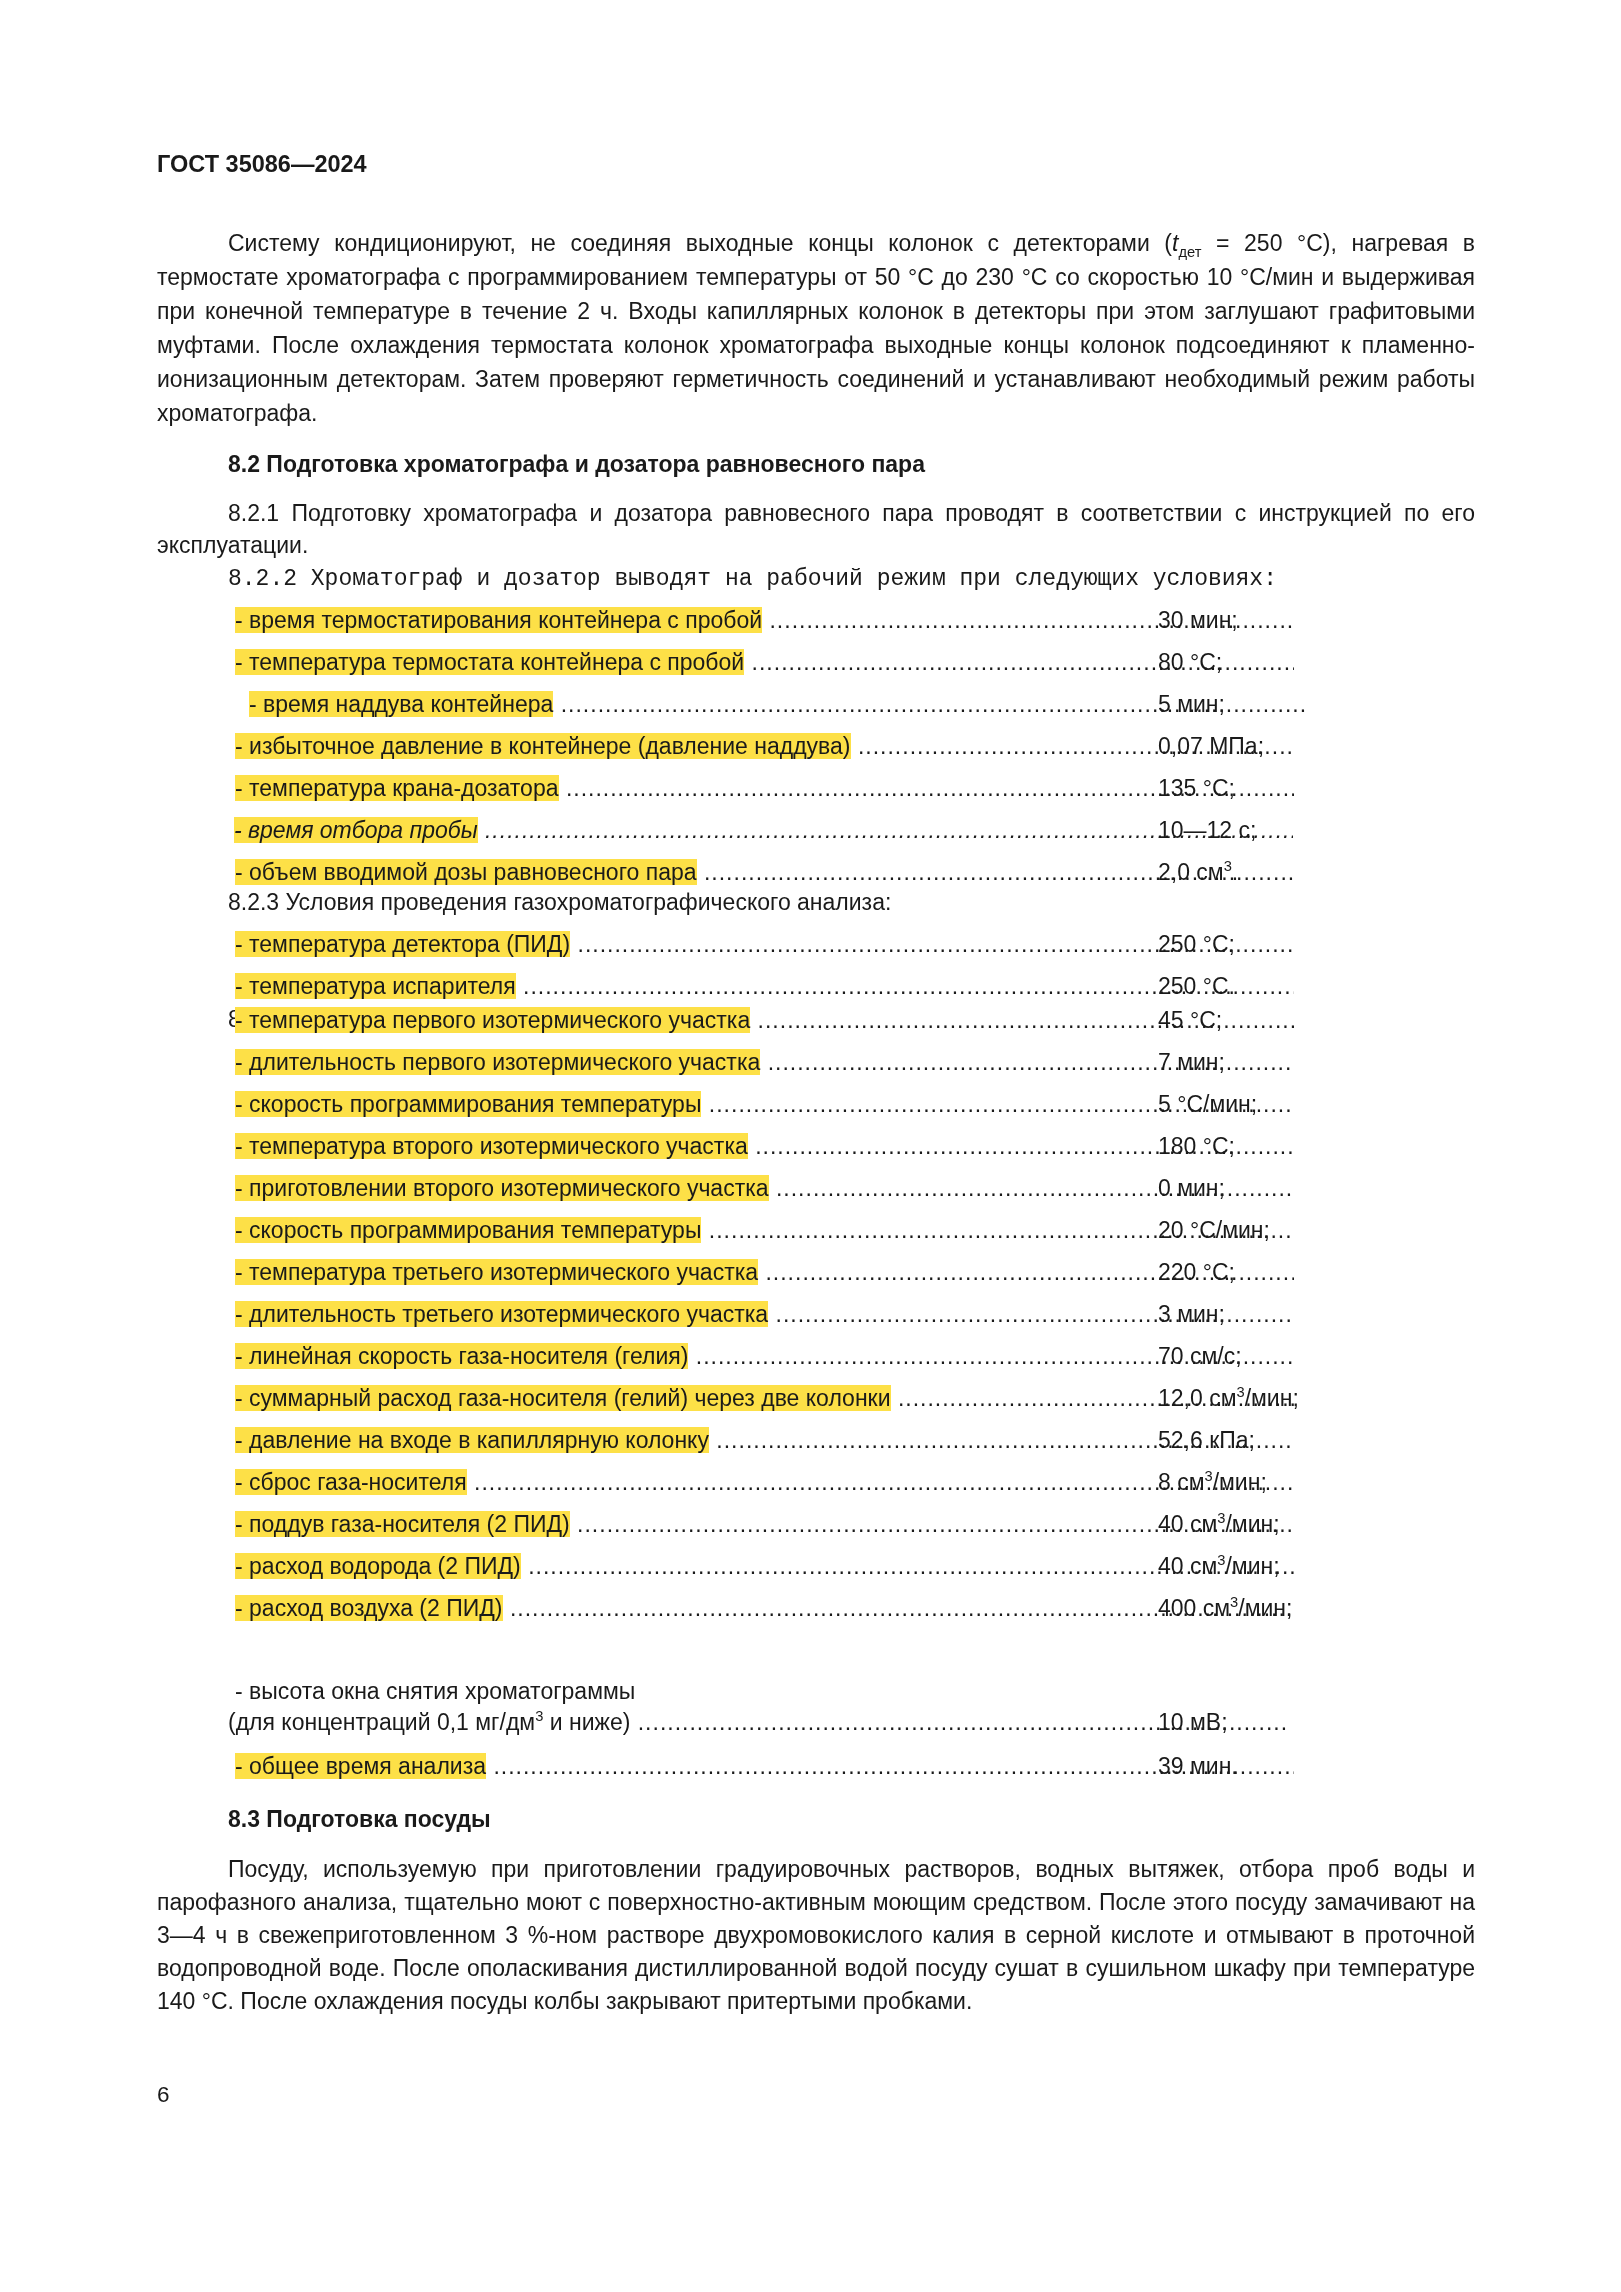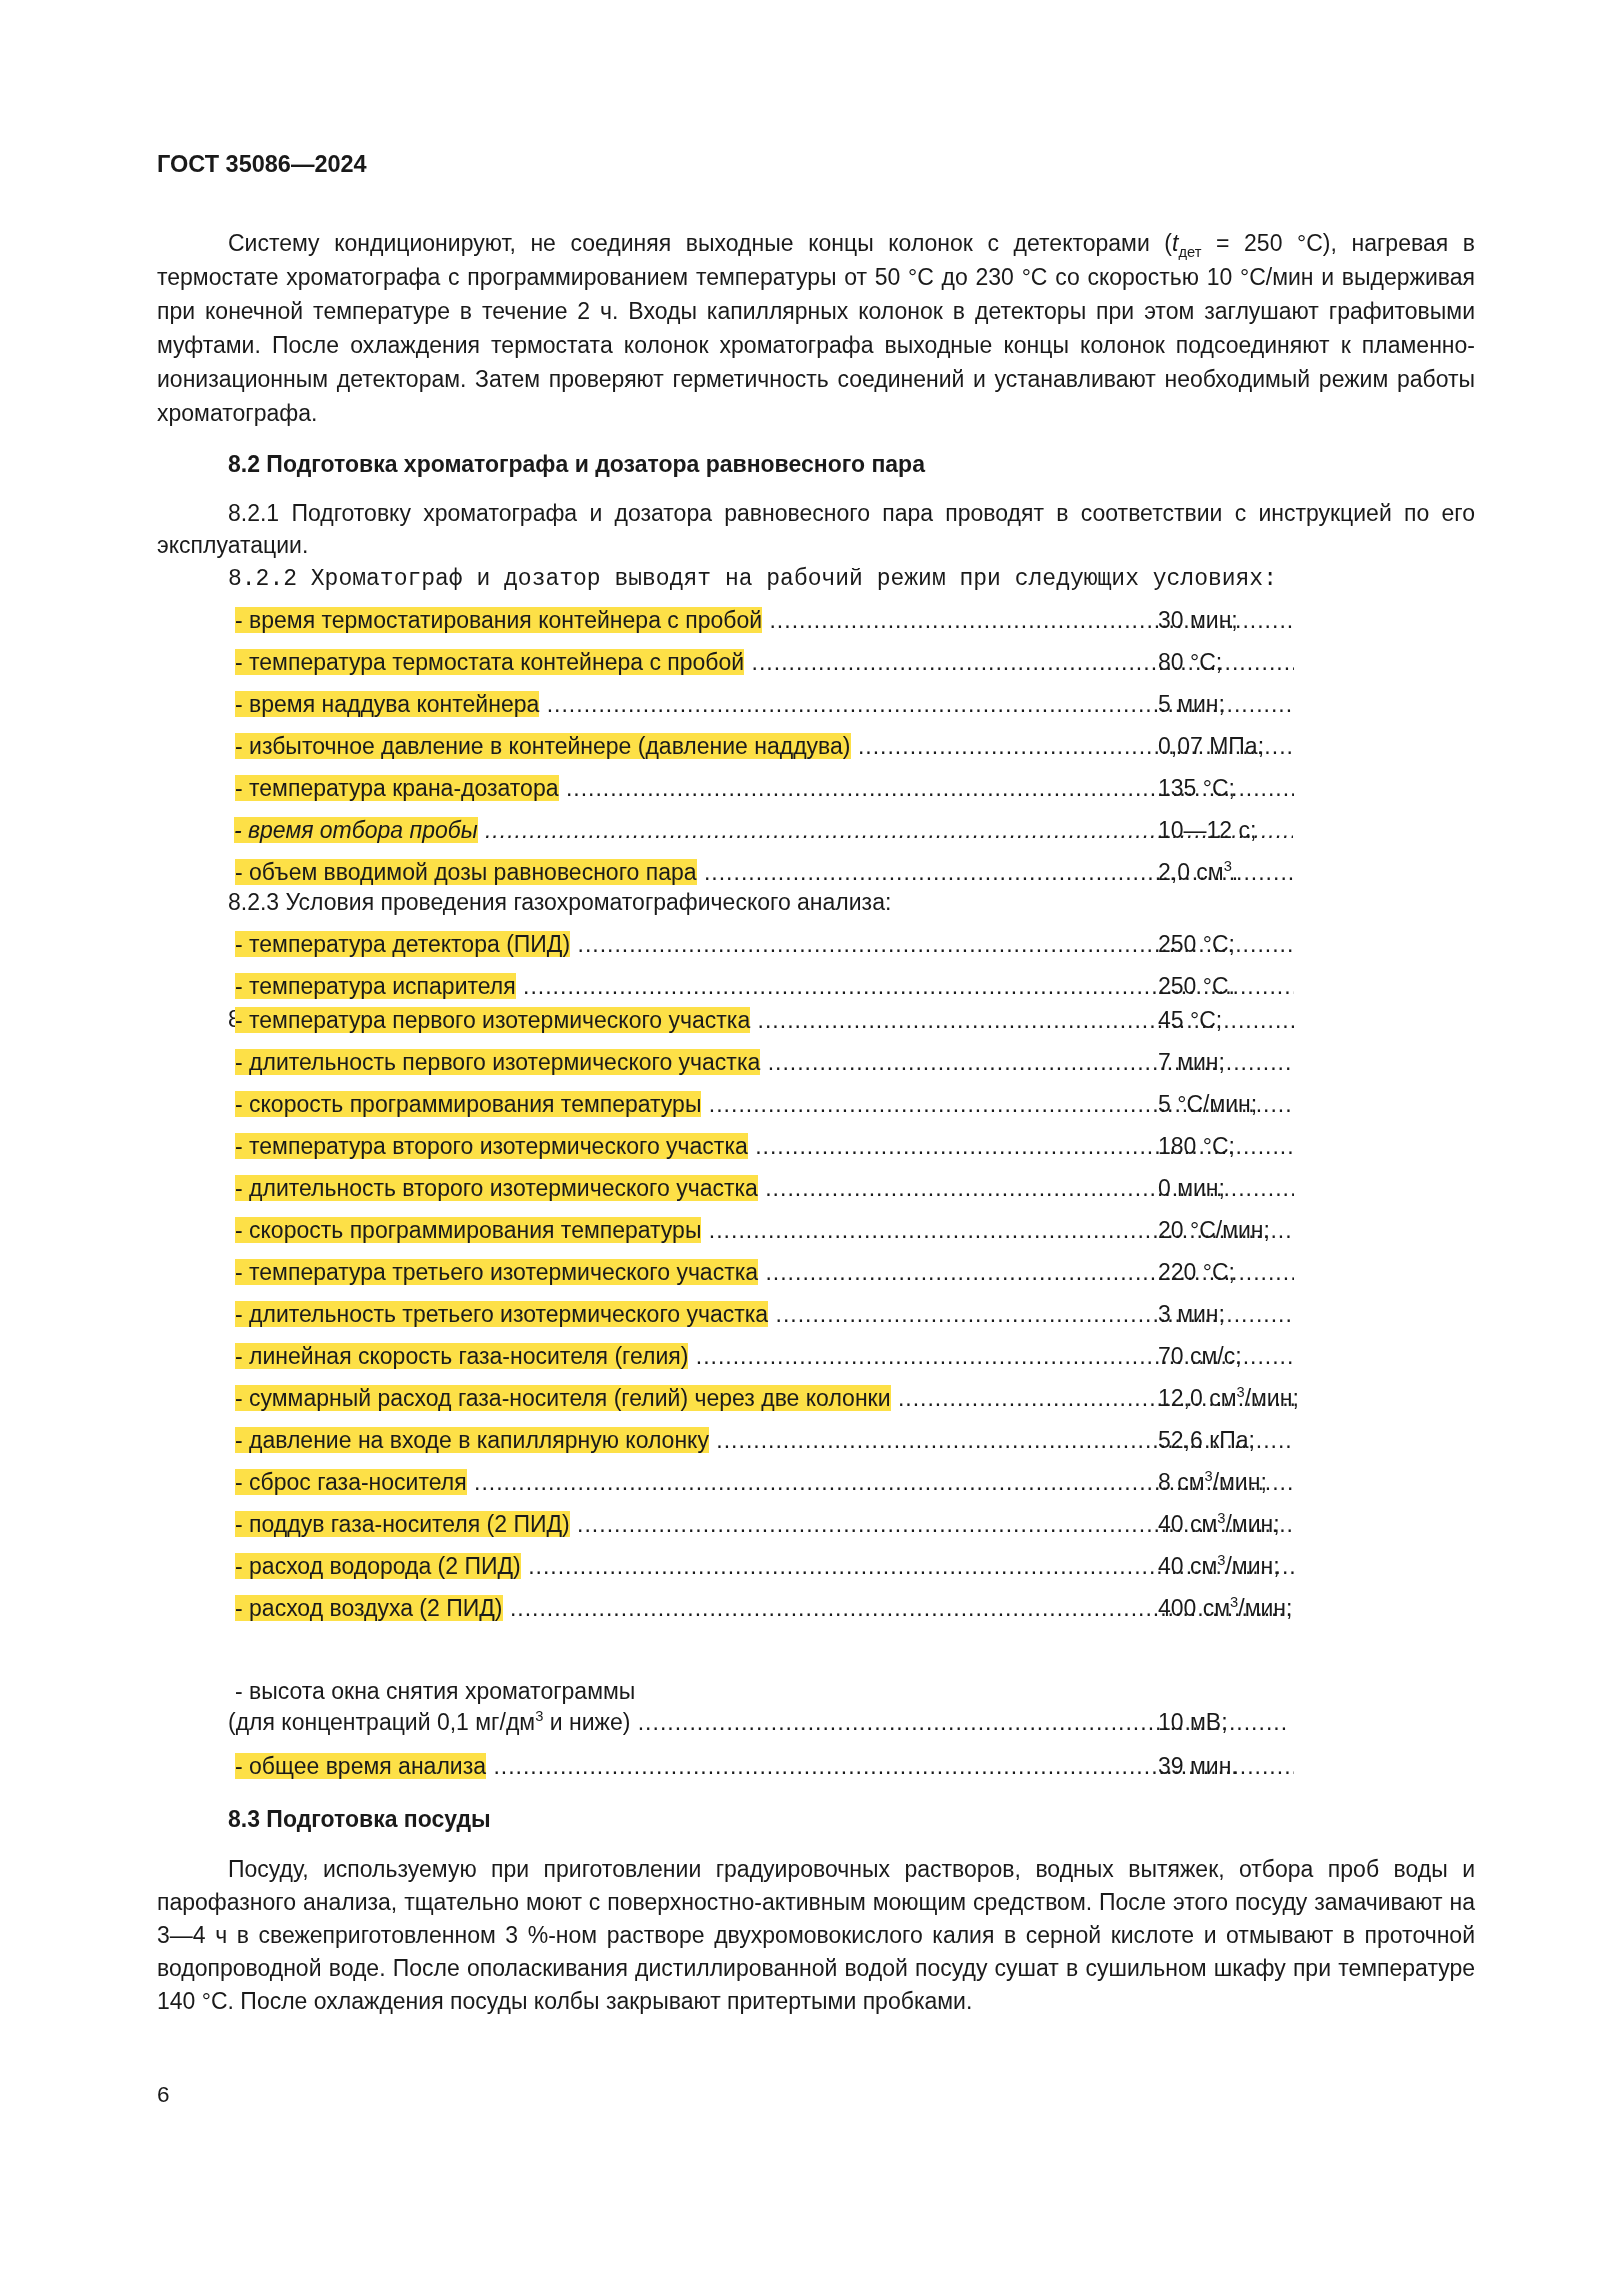--- a/index.html
+++ b/index.html
@@ -41,21 +41,21 @@
 <div class="abs" style="top:604px;" id="list1">
     <div class="row">
       <span class="lbl" style="left: 78px;"><span class="lbl-inner">- время термостатирования контейнера с пробой</span></span>
       <span class="val"><span>30 мин;</span></span>
     </div>
     <div class="row">
       <span class="lbl" style="left: 78px;"><span class="lbl-inner">- температура термостата контейнера с пробой</span></span>
       <span class="val"><span>80 °C;</span></span>
     </div>
     <div class="row">
-      <span class="lbl" style="left: 78px; text-align: center;"><span class="lbl-inner">- время наддува контейнера</span></span>
+      <span class="lbl" style="left: 92px; text-align: center;"><span class="lbl-inner">- время наддува контейнера</span></span>
       <span class="val"><span>5 мин;</span></span>
     </div>
     <div class="row">
       <span class="lbl" style="left: 78px;"><span class="lbl-inner">- избыточное давление в контейнере (давление наддува)</span></span>
       <span class="val"><span>0,07 МПа;</span></span>
     </div>
     <div class="row">
       <span class="lbl" style="left: 78px;"><span class="lbl-inner">- температура крана-дозатора</span></span>
       <span class="val"><span>135 °C;</span></span>
     </div>
@@ -95,21 +95,21 @@
     </div>
     <div class="row">
       <span class="lbl" style="left: 78px;"><span class="lbl-inner">- скорость программирования температуры</span></span>
       <span class="val"><span>5 °C/мин;</span></span>
     </div>
     <div class="row">
       <span class="lbl" style="left: 78px;"><span class="lbl-inner">- температура второго изотермического участка</span></span>
       <span class="val"><span>180 °C;</span></span>
     </div>
     <div class="row">
-      <span class="lbl" style="left: 78px;"><span class="lbl-inner">- длительность второго изотермического участка</span></span>
+      <span class="lbl" style="left: 78px;"><span class="lbl-inner">- приготовлении второго изотермического участка</span></span>
       <span class="val"><span>0 мин;</span></span>
     </div>
     <div class="row">
       <span class="lbl" style="left: 78px;"><span class="lbl-inner">- скорость программирования температуры</span></span>
       <span class="val"><span>20 °C/мин;</span></span>
     </div>
     <div class="row">
       <span class="lbl" style="left: 78px;"><span class="lbl-inner">- температура третьего изотермического участка</span></span>
       <span class="val"><span>220 °C;</span></span>
     </div>

